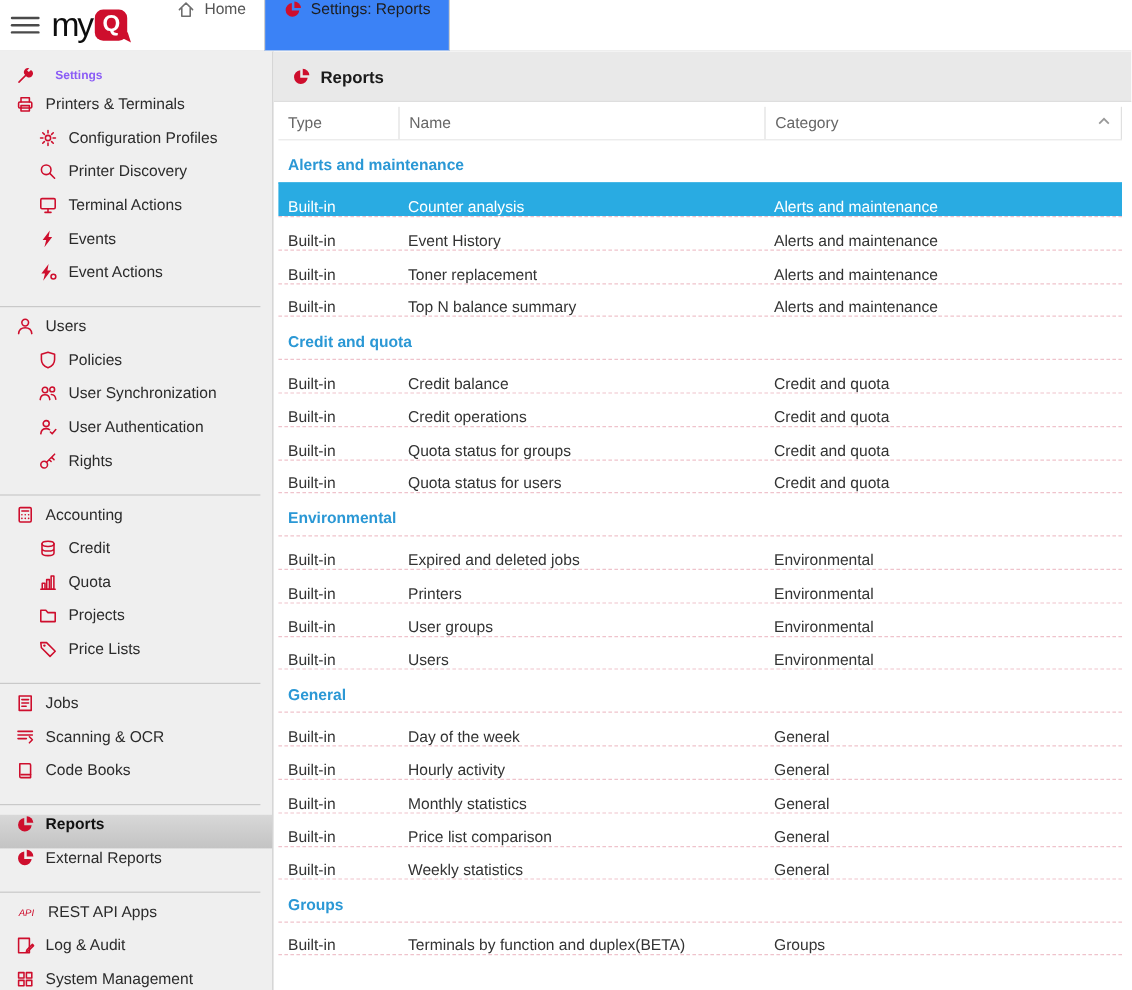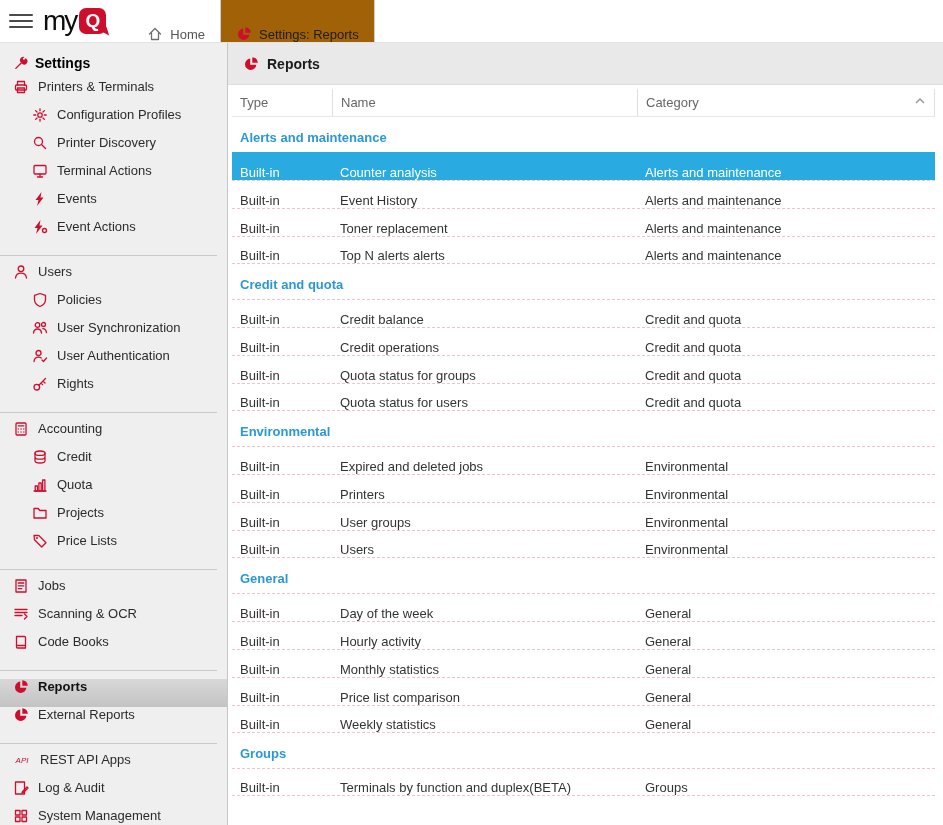--- a/index.html
+++ b/index.html
@@ -7,29 +7,29 @@
   body{font-family:"Liberation Sans",sans-serif;font-size:13px;color:#333;background:#fff}
 
   
   .topbar{height:43px;display:flex;align-items:stretch;background:#fff;border-bottom:1px solid #e3e3e3}
   .burger{width:24px;margin:0 10px 0 9px;display:flex;flex-direction:column;gap:4px;justify-content:center;cursor:pointer}
   .burger i{display:block;height:2px;background:#4a4a4a;border-radius:1px}
   .logo{display:flex;align-items:center;margin-right:26px;cursor:pointer}
   .logo-my{font-weight:normal;font-size:28px;color:#0d0d0d;letter-spacing:-2px}
   .logo-q{position:relative;width:27px;height:26px;background:#ce0e2d;border-radius:7px;color:#fff;font-weight:bold;font-size:19px;display:flex;align-items:center;justify-content:center;margin-left:3px}
   .logo-q:after{content:"";position:absolute;right:-2px;bottom:-3px;width:0;height:0;border-left:9px solid transparent;border-top:9px solid #ce0e2d;transform:rotate(-18deg)}
-  .tab{display:flex;align-items:flex-end;gap:7px;padding:0 15px;color:#555;cursor:pointer}
-  .tab.active{background:#a16207;border-left:1px solid #cfcfcf;border-right:1px solid #cfcfcf;color:#1d1d1d}
+  .tab{display:flex;align-items:flex-start;gap:7px;padding:0 15px;color:#555;cursor:pointer}
+  .tab.active{background:#3b82f6;border-left:1px solid #cfcfcf;border-right:1px solid #cfcfcf;color:#1d1d1d}
 
   
   .mainrow{display:flex;height:782px}
 
   
   .sidebar{width:228px;background:#efefef;border-right:1px solid #c6c6c6;flex:none;padding-top:10px;overflow:hidden}
-  .side-title{display:flex;align-items:center;gap:6px;padding:2px 0 8px 13px;font-weight:bold;font-size:14px;color:#000000}
+  .side-title{display:flex;align-items:center;gap:17px;padding:2px 0 8px 13px;font-weight:bold;font-size:10px;color:#8b5cf6}
   .s-item{display:flex;gap:9px;height:28px;padding-left:13px;cursor:pointer;color:#2b2b2b;white-space:nowrap}
   .s-item.sub{padding-left:32px}
   .s-item.sel{background:linear-gradient(#d8d8d8,#c3c3c3);font-weight:bold;color:#111}
   .sdiv{border-top:1px solid #c9c9c9;margin:8px 10px 8px 0}
 
   
   .icn{width:16px;height:16px;flex:none;display:flex;align-items:center;justify-content:center}
   .icn svg{width:16px;height:16px;stroke:#ce0e2d;fill:none;stroke-width:1.3;stroke-linecap:round;stroke-linejoin:round}
   .icn svg .f{fill:#ce0e2d;stroke:none}
   .icn.gray svg{stroke:#6e6e6e}
@@ -367,21 +367,21 @@
         <div class="w-name">Event History</div>
         <div class="w-cat">Alerts and maintenance</div>
       </div>
       <div class="row">
         <div class="w-type">Built-in</div>
         <div class="w-name">Toner replacement</div>
         <div class="w-cat">Alerts and maintenance</div>
       </div>
       <div class="row last">
         <div class="w-type">Built-in</div>
-        <div class="w-name">Top N alerts alerts</div>
+        <div class="w-name">Top N balance summary</div>
         <div class="w-cat">Alerts and maintenance</div>
       </div>
 
       <div class="g-h">Credit and quota</div>
       <div class="row">
         <div class="w-type">Built-in</div>
         <div class="w-name">Credit balance</div>
         <div class="w-cat">Credit and quota</div>
       </div>
       <div class="row">

